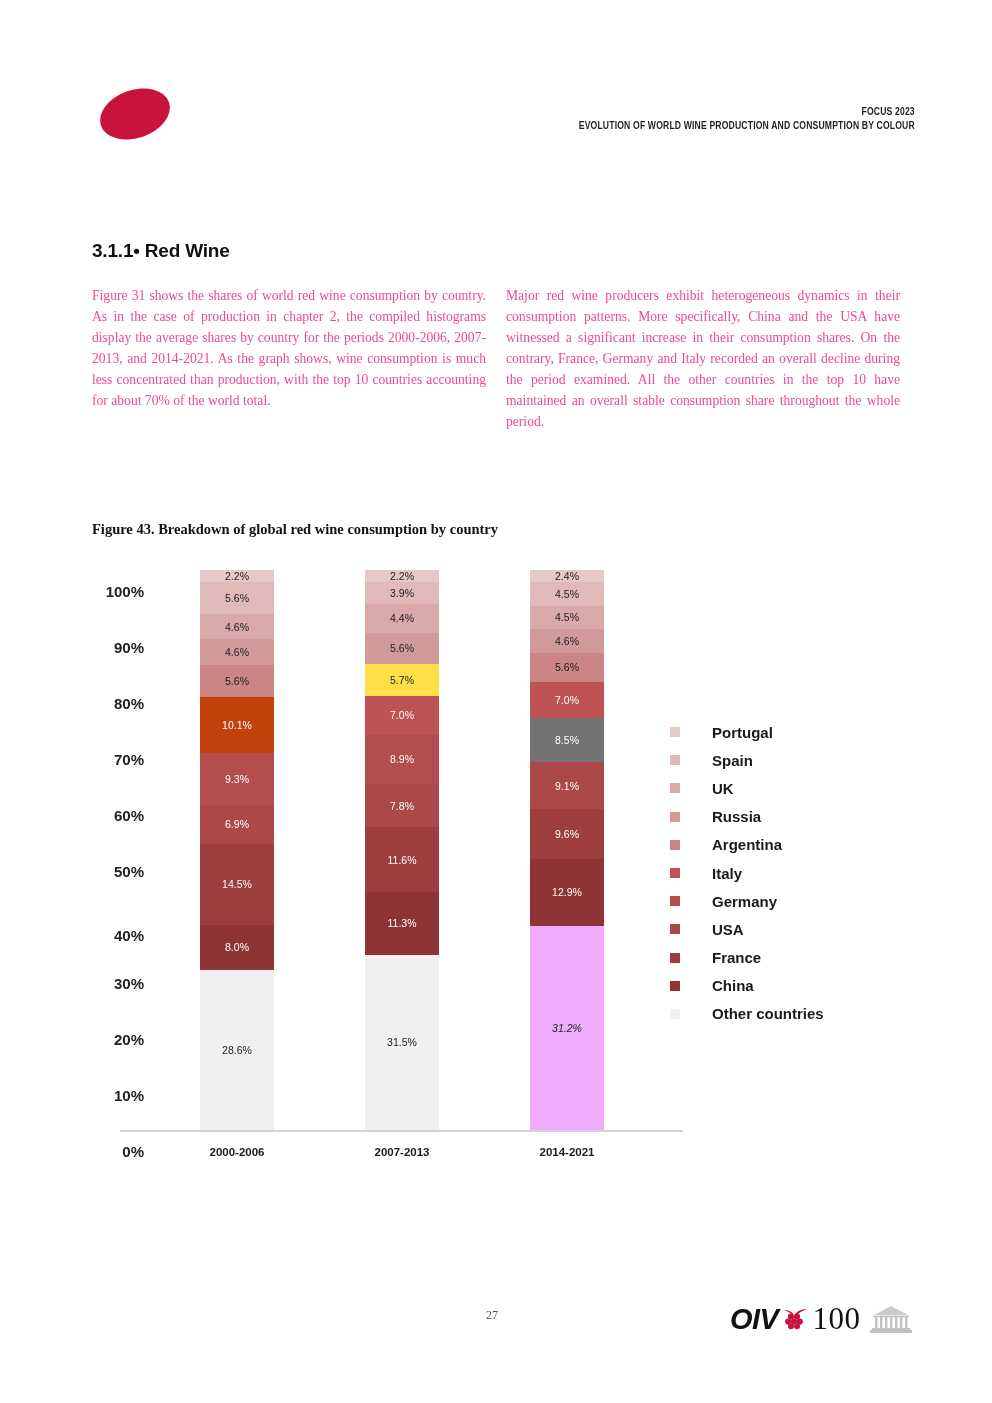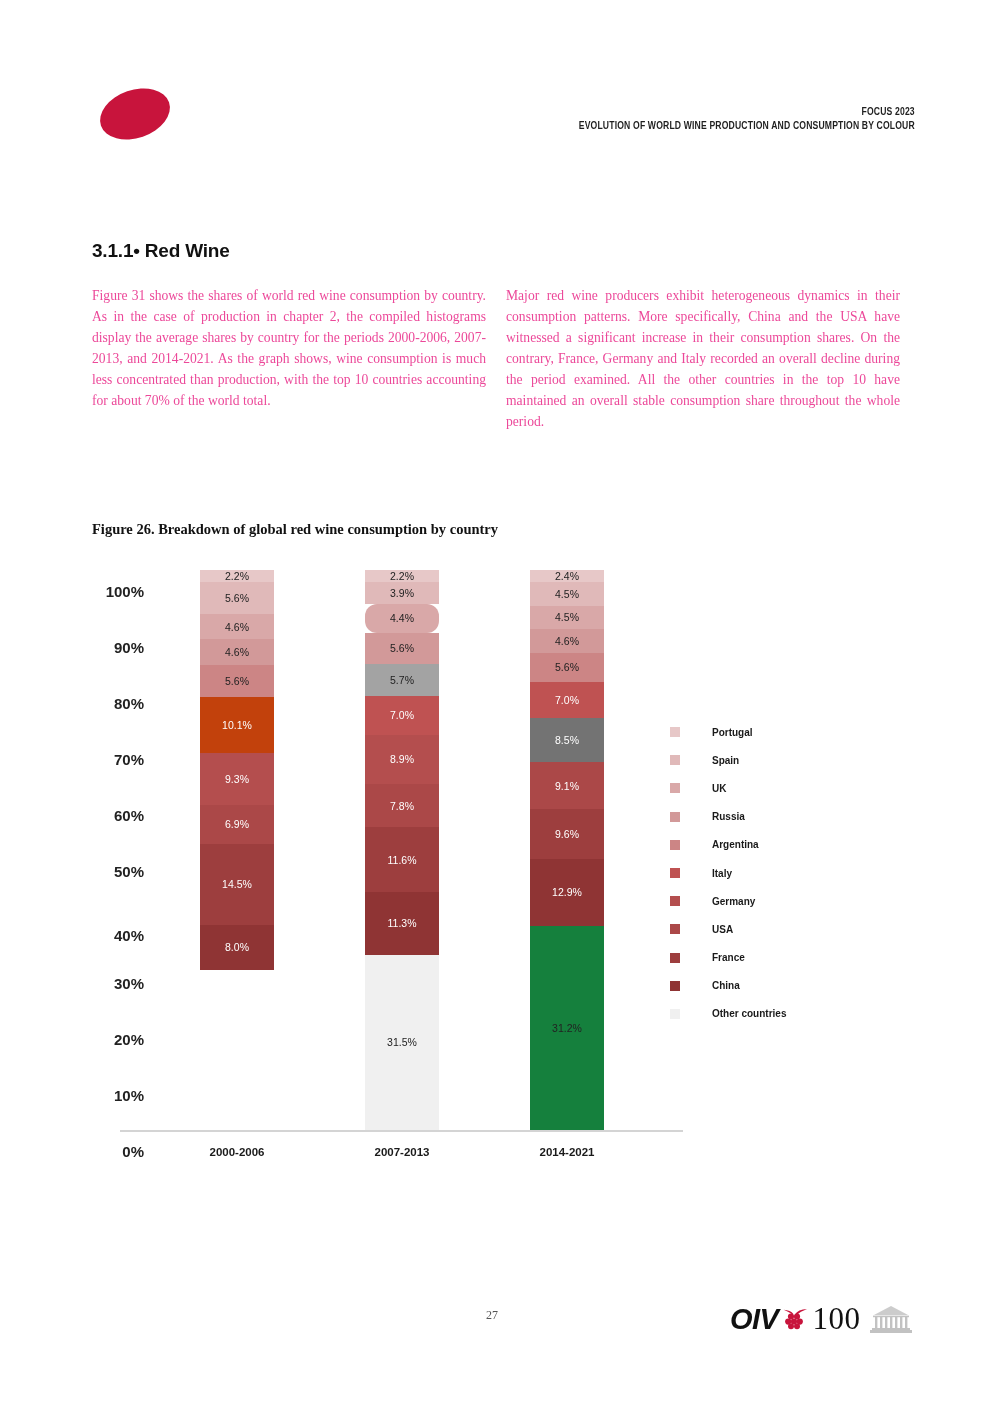--- a/index.html
+++ b/index.html
@@ -175,21 +175,21 @@
   }
   .legend-swatch {
     width: 10px;
     height: 10px;
     margin-right: 7px;
     flex: none;
   }
   .legend-label {
     font-family: "Liberation Sans", sans-serif;
     font-weight: bold;
-    font-size: 10px;
+    font-size: 15px;
     color: #1a1a1a;
     padding-left: 25px;
   }
 
   
   #page-number {
     position: absolute;
     left: 486px;
     top: 1308px;
     font-family: "Liberation Serif", serif;
@@ -236,21 +236,21 @@
 <div id="header-text">
   <div class="line1">FOCUS 2023</div>
   <div class="line2">EVOLUTION OF WORLD WINE PRODUCTION AND CONSUMPTION BY COLOUR</div>
 </div>
 
 <div id="section-title">3.1.1• Red Wine</div>
 
 <div class="body-col" id="body-col-left">Figure 31 shows the shares of world red wine consumption by country. As in the case of production in chapter 2, the compiled histograms display the average shares by country for the periods 2000-2006, 2007-2013, and 2014-2021. As the graph shows, wine consumption is much less concentrated than production, with the top 10 countries accounting for about 70% of the world total.</div>
 <div class="body-col" id="body-col-right">Major red wine producers exhibit heterogeneous dynamics in their consumption patterns. More specifically, China and the USA have witnessed a significant increase in their consumption shares. On the contrary, France, Germany and Italy recorded an overall decline during the period examined. All the other countries in the top 10 have maintained an overall stable consumption share throughout the whole period.</div>
 
-<div id="figure-caption">Figure 26. Breakdown of global red wine consumption by country</div>
+<div id="figure-caption">Figure 43. Breakdown of global red wine consumption by country</div>
 
 <div id="chart-area">
   <div id="y-axis">
       <div class="y-tick" style="top: 560px;">0%</div>
       <div class="y-tick" style="top: 504px;">10%</div>
       <div class="y-tick" style="top: 448px;">20%</div>
       <div class="y-tick" style="top: 392px;">30%</div>
       <div class="y-tick" style="top: 344px;">40%</div>
       <div class="y-tick" style="top: 280px;">50%</div>
       <div class="y-tick" style="top: 224px;">60%</div>
@@ -265,48 +265,49 @@
         <div class="bar-seg" style="height: 12.32px; background: rgb(231, 200, 200); color: rgb(34, 34, 34);">2.2%</div>
         <div class="bar-seg" style="height: 31.36px; background: rgb(224, 185, 185); color: rgb(34, 34, 34);">5.6%</div>
         <div class="bar-seg" style="height: 25.76px; background: rgb(217, 168, 168); color: rgb(34, 34, 34);">4.6%</div>
         <div class="bar-seg" style="height: 25.76px; background: rgb(210, 153, 153); color: rgb(34, 34, 34);">4.6%</div>
         <div class="bar-seg" style="height: 31.36px; background: rgb(204, 133, 133); color: rgb(34, 34, 34);">5.6%</div>
         <div class="bar-seg" style="height: 56.56px; background: #c2410c; color: rgb(255, 255, 255);">10.1%</div>
         <div class="bar-seg" style="height: 52.08px; background: rgb(180, 78, 78); color: rgb(255, 255, 255);">9.3%</div>
         <div class="bar-seg" style="height: 38.64px; background: rgb(171, 72, 72); color: rgb(255, 255, 255);">6.9%</div>
         <div class="bar-seg" style="height: 81.2px; background: rgb(157, 62, 62); color: rgb(255, 255, 255);">14.5%</div>
         <div class="bar-seg" style="height: 44.8px; background: rgb(143, 52, 52); color: rgb(255, 255, 255);">8.0%</div>
+        <div class="bar-seg" style="height: 160.16px; background: rgb(240, 240, 240); color: rgb(34, 34, 34);">28.6%</div>
         <div class="x-label">2000-2006</div>
       </div>
       <div class="bar-group" style="left: 245px;">
         <div class="bar-seg" style="height: 12.32px; background: rgb(231, 200, 200); color: rgb(34, 34, 34);">2.2%</div>
         <div class="bar-seg" style="height: 21.84px; background: rgb(224, 185, 185); color: rgb(34, 34, 34);">3.9%</div>
-        <div class="bar-seg" style="height: 29px; background: rgb(217, 168, 168); color: rgb(34, 34, 34); border-radius: 12px;">4.4%</div>
+        <div class="bar-seg" style="height: 29px; background: rgb(217, 168, 168); color: rgb(34, 34, 34);">4.4%</div>
         <div class="bar-seg" style="height: 31.36px; background: rgb(210, 153, 153); color: rgb(34, 34, 34);">5.6%</div>
-        <div class="bar-seg" style="height: 31.92px; background: #a3a3a3; color: rgb(34, 34, 34);">5.7%</div>
+        <div class="bar-seg" style="height: 31.92px; background: #fde047; color: rgb(34, 34, 34);">5.7%</div>
         <div class="bar-seg" style="height: 39.2px; background: rgb(191, 82, 82); color: rgb(255, 255, 255);">7.0%</div>
         <div class="bar-seg" style="height: 49.84px; background: rgb(180, 78, 78); color: rgb(255, 255, 255);">8.9%</div>
         <div class="bar-seg" style="height: 43.68px; background: rgb(171, 72, 72); color: rgb(255, 255, 255);">7.8%</div>
         <div class="bar-seg" style="height: 64.96px; background: rgb(157, 62, 62); color: rgb(255, 255, 255);">11.6%</div>
         <div class="bar-seg" style="height: 63.28px; background: rgb(143, 52, 52); color: rgb(255, 255, 255);">11.3%</div>
         <div class="bar-seg" style="height: 176.4px; background: rgb(240, 240, 240); color: rgb(34, 34, 34);">31.5%</div>
         <div class="x-label">2007-2013</div>
       </div>
       <div class="bar-group" style="left: 410px;">
         <div class="bar-seg" style="height: 13.44px; background: rgb(231, 200, 200); color: rgb(34, 34, 34);">2.4%</div>
         <div class="bar-seg" style="height: 25.2px; background: rgb(224, 185, 185); color: rgb(34, 34, 34);">4.5%</div>
         <div class="bar-seg" style="height: 25.2px; background: rgb(217, 168, 168); color: rgb(34, 34, 34);">4.5%</div>
         <div class="bar-seg" style="height: 25.76px; background: rgb(210, 153, 153); color: rgb(34, 34, 34);">4.6%</div>
         <div class="bar-seg" style="height: 31.36px; background: rgb(204, 133, 133); color: rgb(34, 34, 34);">5.6%</div>
         <div class="bar-seg" style="height: 39.2px; background: rgb(191, 82, 82); color: rgb(255, 255, 255);">7.0%</div>
         <div class="bar-seg" style="height: 47.6px; background: #737373; color: rgb(255, 255, 255);">8.5%</div>
         <div class="bar-seg" style="height: 50.96px; background: rgb(171, 72, 72); color: rgb(255, 255, 255);">9.1%</div>
         <div class="bar-seg" style="height: 53.76px; background: rgb(157, 62, 62); color: rgb(255, 255, 255);">9.6%</div>
         <div class="bar-seg" style="height: 72.24px; background: rgb(143, 52, 52); color: rgb(255, 255, 255);">12.9%</div>
-        <div class="bar-seg" style="height: 221px; background: #15803d; color: rgb(34, 34, 34);">31.2%</div>
+        <div class="bar-seg" style="height: 221px; background: #f0abfc; color: rgb(34, 34, 34); font-style: italic;">31.2%</div>
         <div class="x-label">2014-2021</div>
       </div>
     </div>
   <div id="legend">
       <div class="legend-row">
         <span class="legend-swatch" style="background: rgb(231, 200, 200);"></span>
         <span class="legend-label">Portugal</span>
       </div>
       <div class="legend-row">
         <span class="legend-swatch" style="background: rgb(224, 185, 185);"></span>

